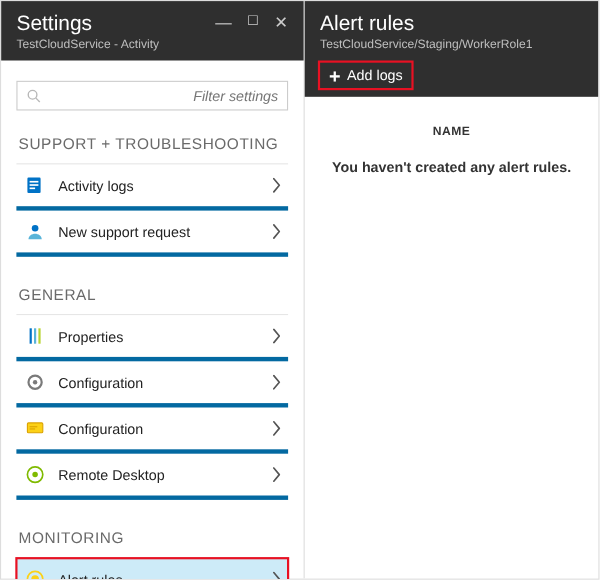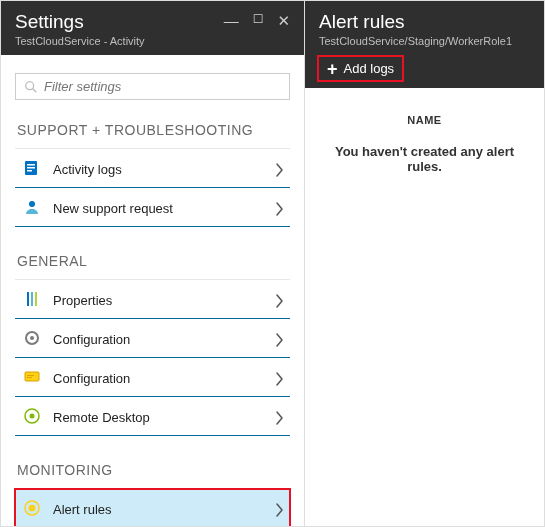--- a/index.html
+++ b/index.html
@@ -7,21 +7,21 @@
     font-family: "Segoe UI", Arial, sans-serif;
     font-size: 13px;
     background: #fff;
     width: 545px;
     height: 527px;
     overflow: hidden;
     border: 1px solid #ddd;
   }
   .wrap { display: flex; height: 100%; }
   .panel { display: flex; flex-direction: column; }
-  .panel.left { width: 304px; border-right: 1px solid #ddd; }
+  .panel.left { width: 276px; border-right: 1px solid #ddd; }
   .panel.right { flex: 1; }
   .header {
     background: #2f2f2f;
     color: #fff;
     padding: 10px 14px 8px 14px;
   }
   .header .title { font-size: 19px; font-weight: 400; }
   .header .subtitle { font-size: 11px; color: #bfbfbf; margin-top: 2px; }
   .titlebar { display: flex; align-items: flex-start; }
   .titlebar .title-block { flex: 1; }
@@ -42,32 +42,32 @@
   .add-alert .plus {
     font-size: 18px; font-weight: 700; line-height: 14px;
   }
   .body { padding: 18px 14px 0 14px; overflow-y: auto; flex: 1; }
   .search {
     display: flex; align-items: center;
     border: 1px solid #ccc; padding: 5px 8px; color: #777;
     margin-bottom: 22px;
   }
   .search input {
-    border: none; outline: none; flex: 1; font-style: italic; font-size: 13px; color: #555;
+    border: none; outline: none; flex: 1; font-style: italic; font-size: 13px; color: #555; text-align: right;
   }
   .search .icon { width: 14px; height: 14px; margin-right: 6px; opacity: .6; }
   .section-label {
     font-size: 14px; letter-spacing: .5px; color: #6a6a6a;
     margin: 0 0 10px 2px;
   }
   .menu { border-top: 1px solid #e6e6e6; margin-bottom: 26px; }
   .menu-item {
-    display: flex; align-items: flex-end;
+    display: flex; align-items: center;
     padding: 10px 6px 10px 2px;
-    border-bottom: 1px solid #0369a1;
+    border-bottom: 4px solid #0369a1;
     cursor: pointer;
   }
   .menu-item .mi-icon {
     width: 18px; height: 18px; margin: 0 12px 0 6px;
     display: inline-flex; align-items: center; justify-content: center;
   }
   .menu-item .mi-label { flex: 1; color: #222; }
   .menu-item .chev { color: #555; }
   .menu-item.selected {
     background: #cdebf8;

